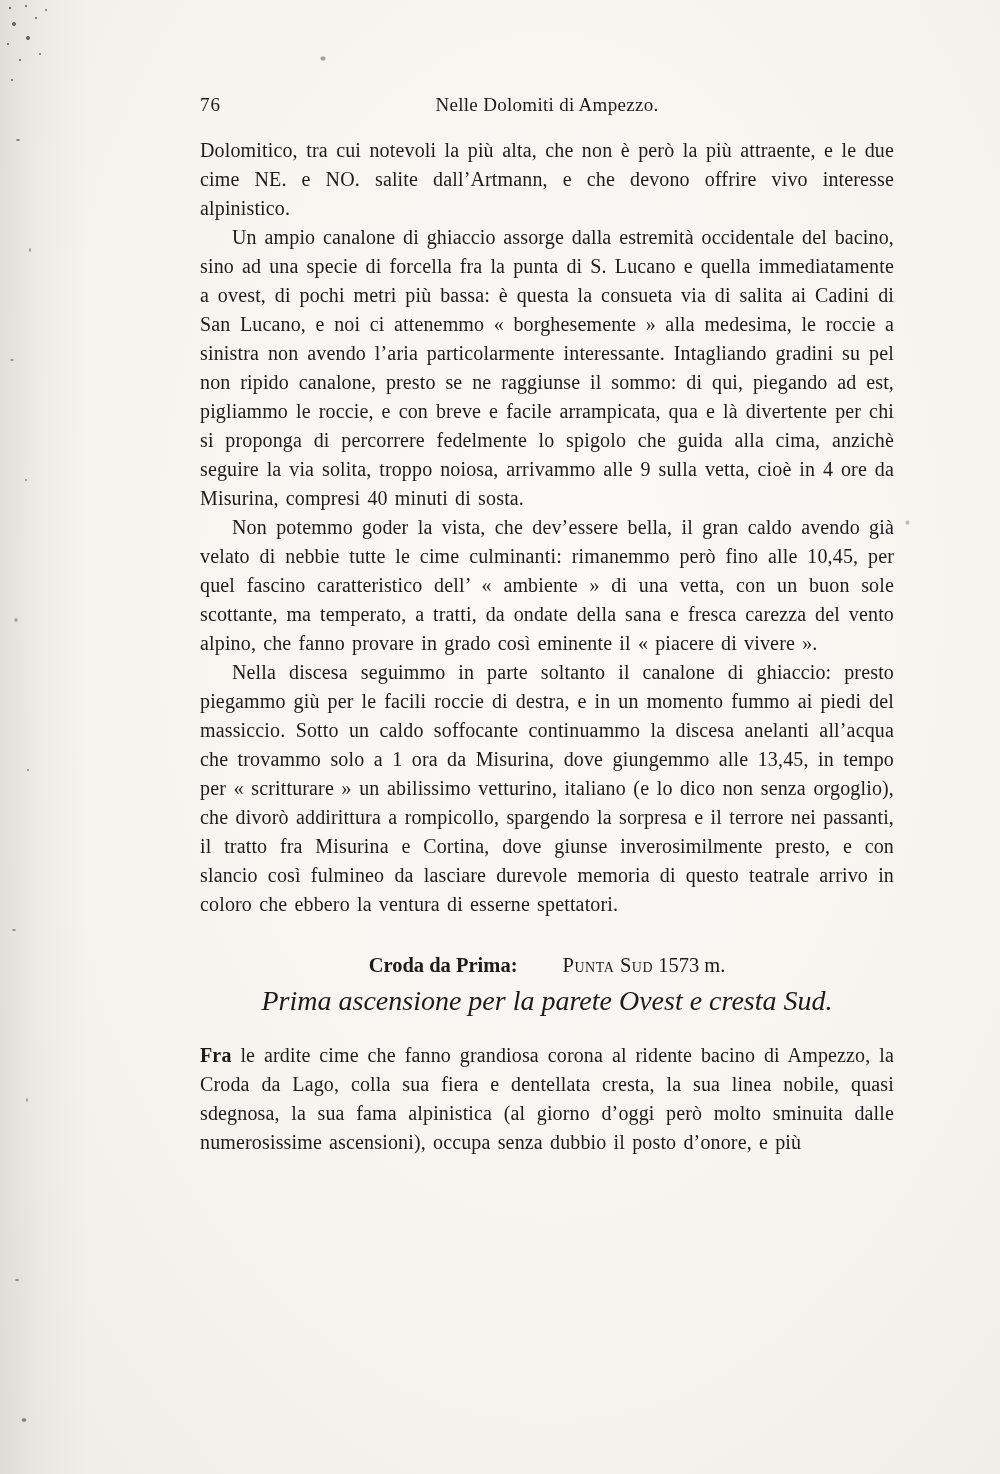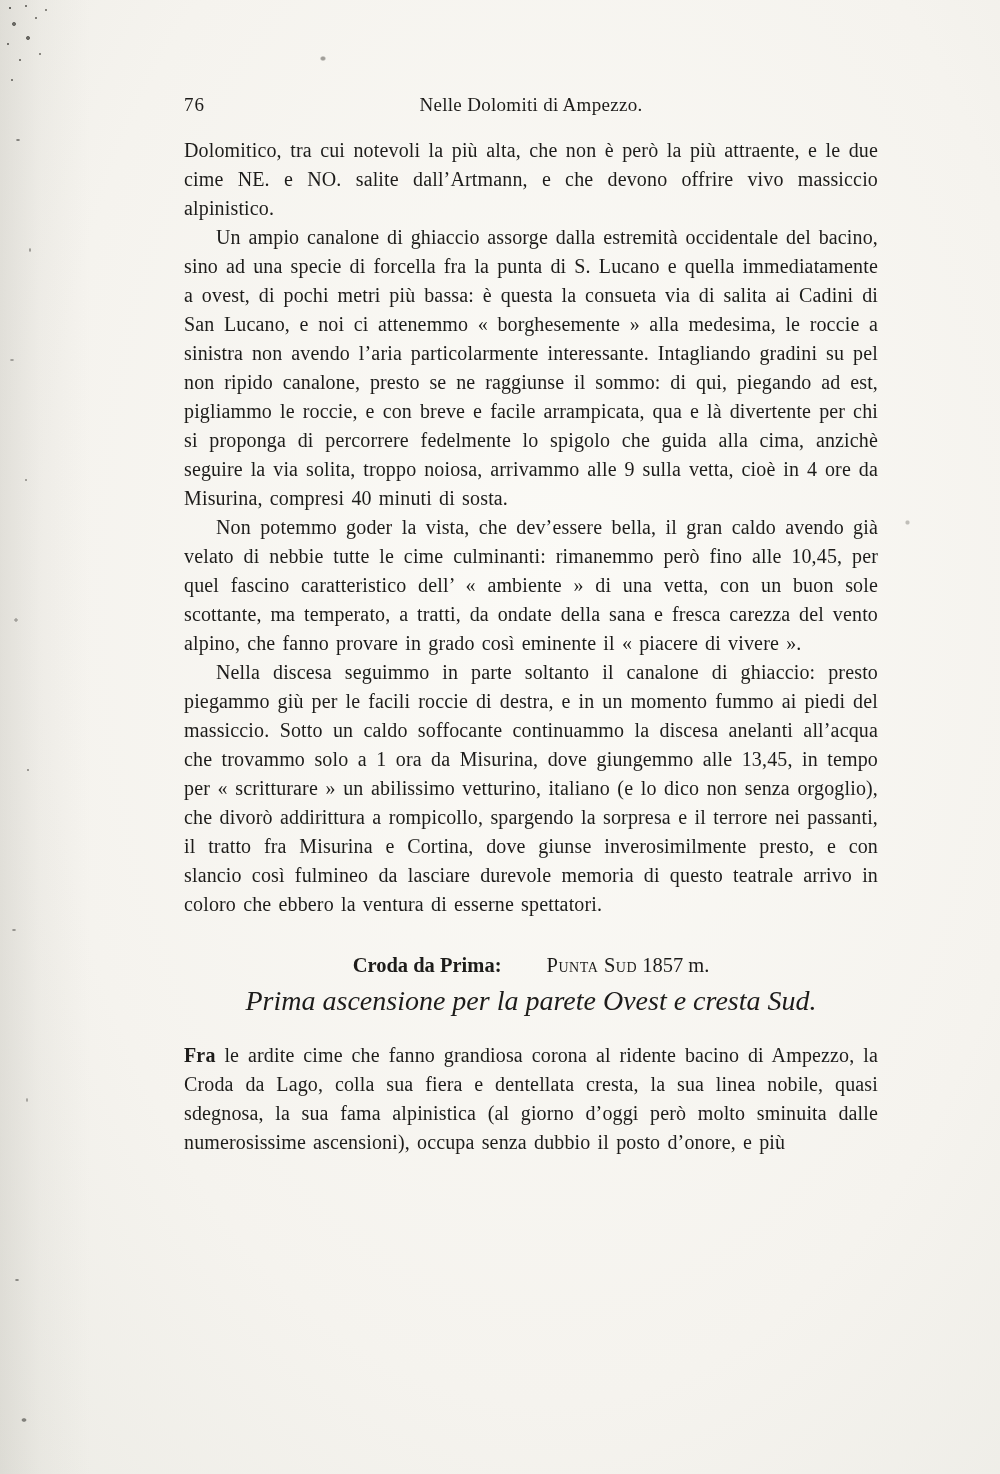--- a/index.html
+++ b/index.html
@@ -52,21 +52,21 @@
     position: absolute; left: 320px; top: 56px; width: 6px; height: 5px;
     background: radial-gradient(ellipse at center, rgba(90,88,82,.55) 40%, transparent 75%);
   }
   .speck-right {
     position: absolute; left: 905px; top: 520px; width: 5px; height: 5px;
     background: radial-gradient(ellipse at center, rgba(110,108,100,.4) 40%, transparent 75%);
   }
 
   .content {
     position: absolute;
-    left: 184px;
+    left: 200px;
     top: 94px;
     width: 694px;
   }
 
   .page-header {
     display: flex;
     align-items: baseline;
     font-size: 19px;
     margin-bottom: 20px;
   }
@@ -120,24 +120,24 @@
 <div class="speck-top"></div>
 <div class="speck-right"></div>
 
 <div class="content">
 
   <div class="page-header">
     <span class="page-number">76</span>
     <span class="running-title">Nelle Dolomiti di Ampezzo.</span>
   </div>
 
-  <p class="para no-indent">Dolomitico, tra cui notevoli la più alta, che non è però la più attraente, e le due cime NE. e NO. salite dall’Artmann, e che devono offrire vivo massiccio alpinistico.</p>
+  <p class="para no-indent">Dolomitico, tra cui notevoli la più alta, che non è però la più attraente, e le due cime NE. e NO. salite dall’Artmann, e che devono offrire vivo interesse alpinistico.</p>
   <p class="para">Un ampio canalone di ghiaccio assorge dalla estremità occidentale del bacino, sino ad una specie di forcella fra la punta di S. Lucano e quella immediatamente a ovest, di pochi metri più bassa: è questa la consueta via di salita ai Cadini di San Lucano, e noi ci attenemmo « borghesemente » alla medesima, le roccie a sinistra non avendo l’aria particolarmente interessante. Intagliando gradini su pel non ripido canalone, presto se ne raggiunse il sommo: di qui, piegando ad est, pigliammo le roccie, e con breve e facile arrampicata, qua e là divertente per chi si proponga di percorrere fedelmente lo spigolo che guida alla cima, anzichè seguire la via solita, troppo noiosa, arrivammo alle 9 sulla vetta, cioè in 4 ore da Misurina, compresi 40 minuti di sosta.</p>
   <p class="para">Non potemmo goder la vista, che dev’essere bella, il gran caldo avendo già velato di nebbie tutte le cime culminanti: rimanemmo però fino alle 10,45, per quel fascino caratteristico dell’ « ambiente » di una vetta, con un buon sole scottante, ma temperato, a tratti, da ondate della sana e fresca carezza del vento alpino, che fanno provare in grado così eminente il « piacere di vivere ».</p>
   <p class="para">Nella discesa seguimmo in parte soltanto il canalone di ghiaccio: presto piegammo giù per le facili roccie di destra, e in un momento fummo ai piedi del massiccio. Sotto un caldo soffocante continuammo la discesa anelanti all’acqua che trovammo solo a 1 ora da Misurina, dove giungemmo alle 13,45, in tempo per « scritturare » un abilissimo vetturino, italiano (e lo dico non senza orgoglio), che divorò addirittura a rompicollo, spargendo la sorpresa e il terrore nei passanti, il tratto fra Misurina e Cortina, dove giunse inverosimilmente presto, e con slancio così fulmineo da lasciare durevole memoria di questo teatrale arrivo in coloro che ebbero la ventura di esserne spettatori.</p>
 
-  <h2 class="section-heading"><span class="bold">Croda da Prima:</span> <span class="smallcaps">Punta Sud</span> <span>1857 m.</span></h2>
+  <h2 class="section-heading"><span class="bold">Croda da Prima:</span> <span class="smallcaps">Punta Sud</span> <span>1573 m.</span></h2>
 
   <h3 class="section-subheading">Prima ascensione per la parete Ovest e cresta Sud.</h3>
 
   <p class="para no-indent"><span class="lead-word">Fra</span> <span>le ardite cime che fanno grandiosa corona al ridente bacino di Ampezzo, la Croda da Lago, colla sua fiera e dentellata cresta, la sua linea nobile, quasi sdegnosa, la sua fama alpinistica (al giorno d’oggi però molto sminuita dalle numerosissime ascensioni), occupa senza dubbio il posto d’onore, e più</span></p>
 
 </div>
 
 </body></html>

